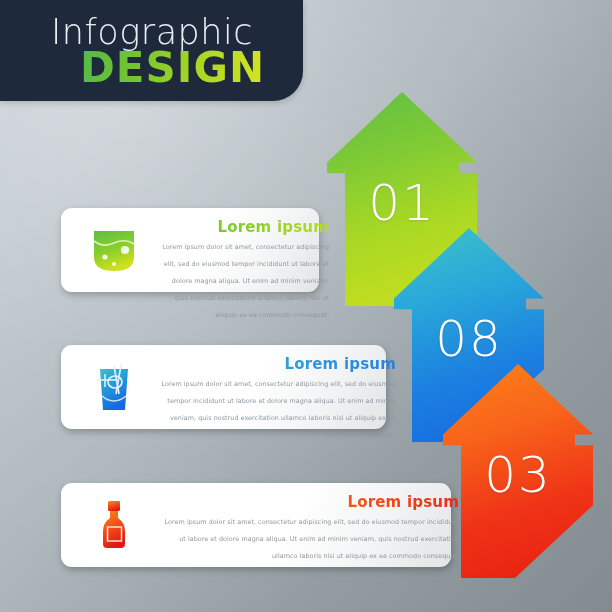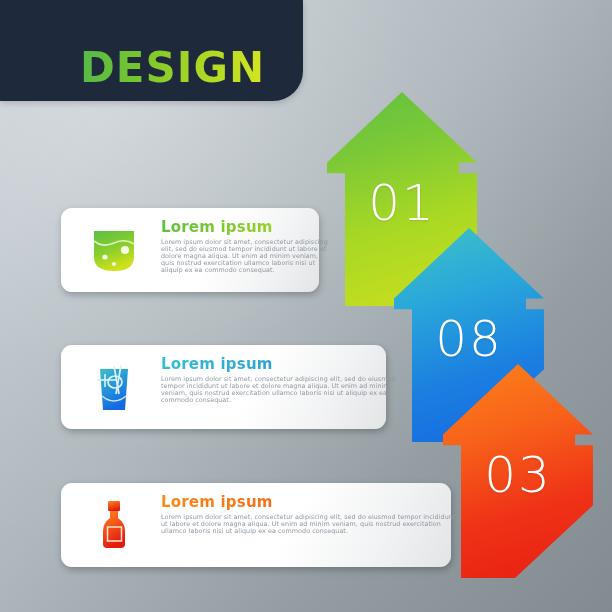--- a/index.html
+++ b/index.html
@@ -67,45 +67,46 @@
   #card-2{left:61px;top:345px;width:325px;}
   #card-3{left:61px;top:483px;width:390px;}
 
   .icon-box{position:absolute;left:22px;top:11px;width:62px;height:62px;}
   .card-body{position:absolute;top:6px;}
   #card-1 .card-body{left:100px;width:168px;}
   #card-2 .card-body{left:100px;width:235px;}
   #card-3 .card-body{left:100px;width:298px;}
 
   .card-title{
-    text-align:left;font-size:15px;font-weight:bold;
+    text-align:right;font-size:15px;font-weight:bold;
     letter-spacing:.2px;margin:4px 0 3px 0;
     font-family:"DejaVu Sans", sans-serif;
     -webkit-background-clip:text;background-clip:text;
     -webkit-text-fill-color:transparent;color:transparent;
   }
   #card-1 .card-title{background-image:linear-gradient(90deg,#62bf3f 0%,#86cd2b 50%,#b9dc22 100%);}
   #card-2 .card-title{background-image:linear-gradient(90deg,#36bfd0 0%,#2a9fd8 55%,#2a7fe0 100%);}
   #card-3 .card-title{background-image:linear-gradient(90deg,#fb8a17 0%,#f5601a 55%,#ea2a13 100%);}
 
   .card-text{
-    text-align:left;font-size:6.4px;line-height:7px;
+    text-align:right;font-size:6.4px;line-height:17px;
     color:#8f98a0;letter-spacing:.05px;
     font-family:"DejaVu Sans", sans-serif;
   }
 </style>
 </head>
 <body>
 
 <div id="stage">
 
   <div class="bg"></div>
   <div class="bg-vig"></div>
 
   <div class="header">
+    <div class="hd-infographic">Infographic</div>
     <div class="hd-design">DESIGN</div>
   </div>
 
   <div class="arrow" id="arrow-1">
     <div class="arrow-num-wrap">
       <div class="num">01</div>
     </div>
   </div>
   <div class="arrow" id="arrow-2">
     <div class="arrow-num-wrap">

